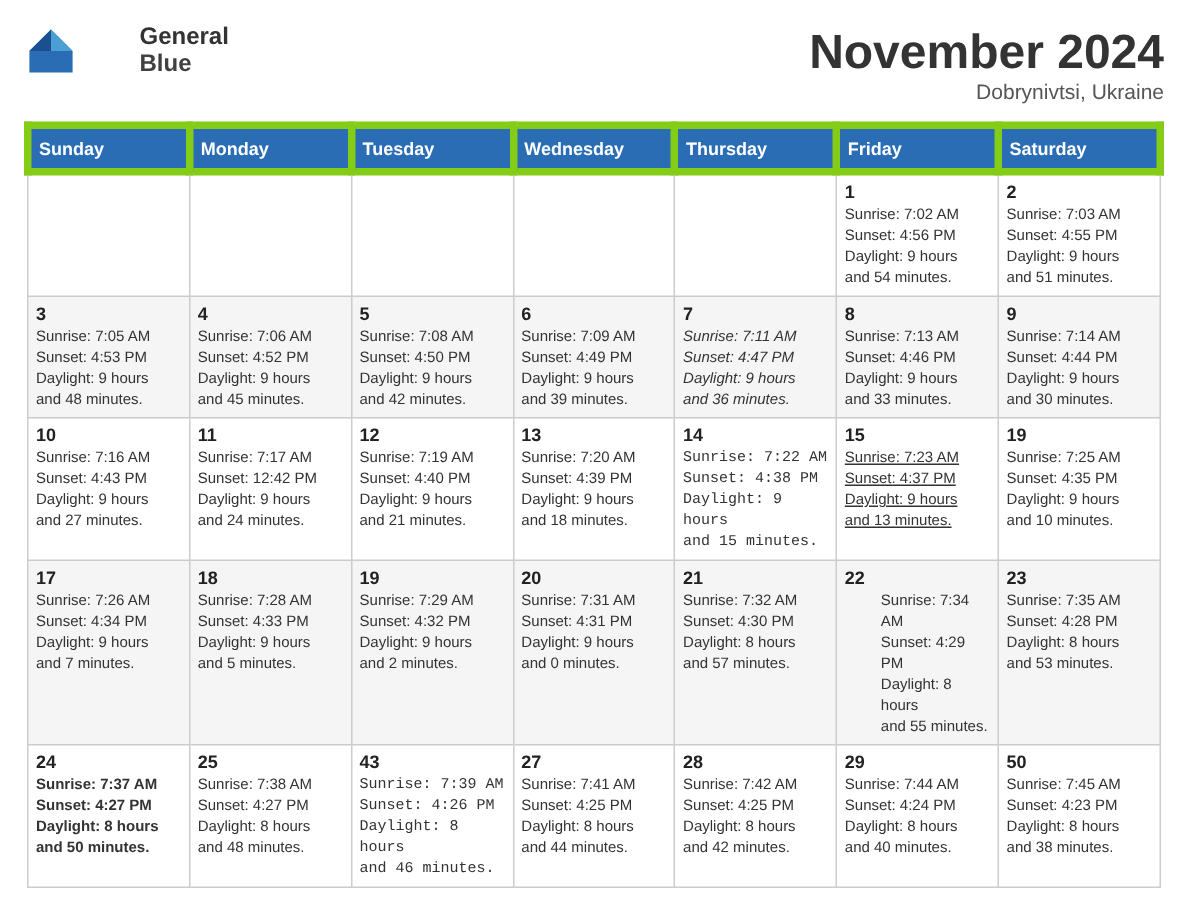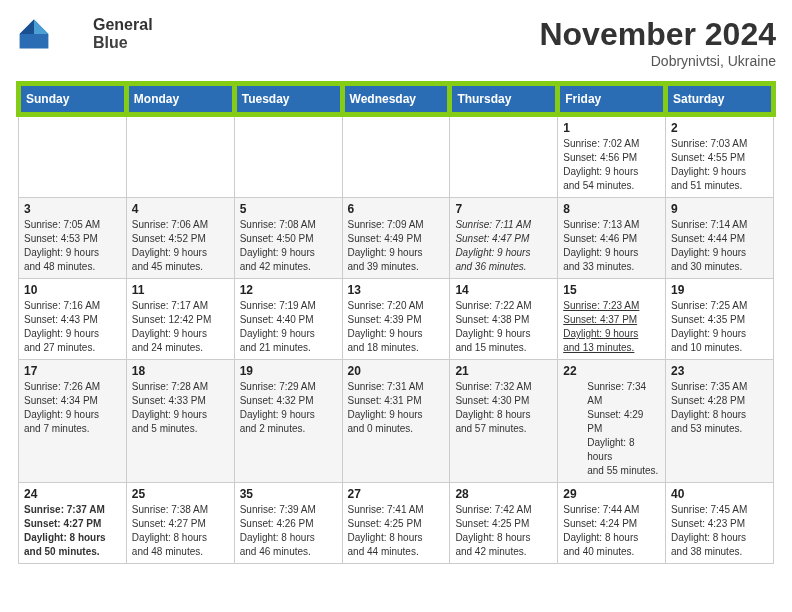--- a/index.html
+++ b/index.html
@@ -215,21 +215,21 @@
         </td>
         <td>
           <div class="day-number">13</div>
           <div class="day-info" style="white-space: pre-line;">Sunrise: 7:20 AM
 Sunset: 4:39 PM
 Daylight: 9 hours
 and 18 minutes.</div>
         </td>
         <td>
           <div class="day-number">14</div>
-          <div class="day-info" style="white-space: pre-line;">Sunrise: 7:22 AM
+          <div class="day-info" style="white-space: pre-line; font-family: Liberation Mono, monospace;">Sunrise: 7:22 AM
 Sunset: 4:38 PM
 Daylight: 9 hours
 and 15 minutes.</div>
         </td>
         <td>
           <div class="day-number">15</div>
           <div class="day-info" style="white-space: pre-line; text-decoration: underline;">Sunrise: 7:23 AM
 Sunset: 4:37 PM
 Daylight: 9 hours
 and 13 minutes.</div>
@@ -302,22 +302,22 @@
 and 50 minutes.</div>
         </td>
         <td>
           <div class="day-number">25</div>
           <div class="day-info" style="white-space: pre-line;">Sunrise: 7:38 AM
 Sunset: 4:27 PM
 Daylight: 8 hours
 and 48 minutes.</div>
         </td>
         <td>
-          <div class="day-number">35</div>
-          <div class="day-info" style="white-space: pre-line;">Sunrise: 7:39 AM
+          <div class="day-number">43</div>
+          <div class="day-info" style="white-space: pre-line; font-family: Liberation Mono, monospace;">Sunrise: 7:39 AM
 Sunset: 4:26 PM
 Daylight: 8 hours
 and 46 minutes.</div>
         </td>
         <td>
           <div class="day-number">27</div>
           <div class="day-info" style="white-space: pre-line;">Sunrise: 7:41 AM
 Sunset: 4:25 PM
 Daylight: 8 hours
 and 44 minutes.</div>
@@ -330,21 +330,21 @@
 and 42 minutes.</div>
         </td>
         <td>
           <div class="day-number">29</div>
           <div class="day-info" style="white-space: pre-line;">Sunrise: 7:44 AM
 Sunset: 4:24 PM
 Daylight: 8 hours
 and 40 minutes.</div>
         </td>
         <td>
-          <div class="day-number">40</div>
+          <div class="day-number">50</div>
           <div class="day-info" style="white-space: pre-line;">Sunrise: 7:45 AM
 Sunset: 4:23 PM
 Daylight: 8 hours
 and 38 minutes.</div>
         </td>
       </tr>
     </tbody>
 </table>
 
 </body></html>

